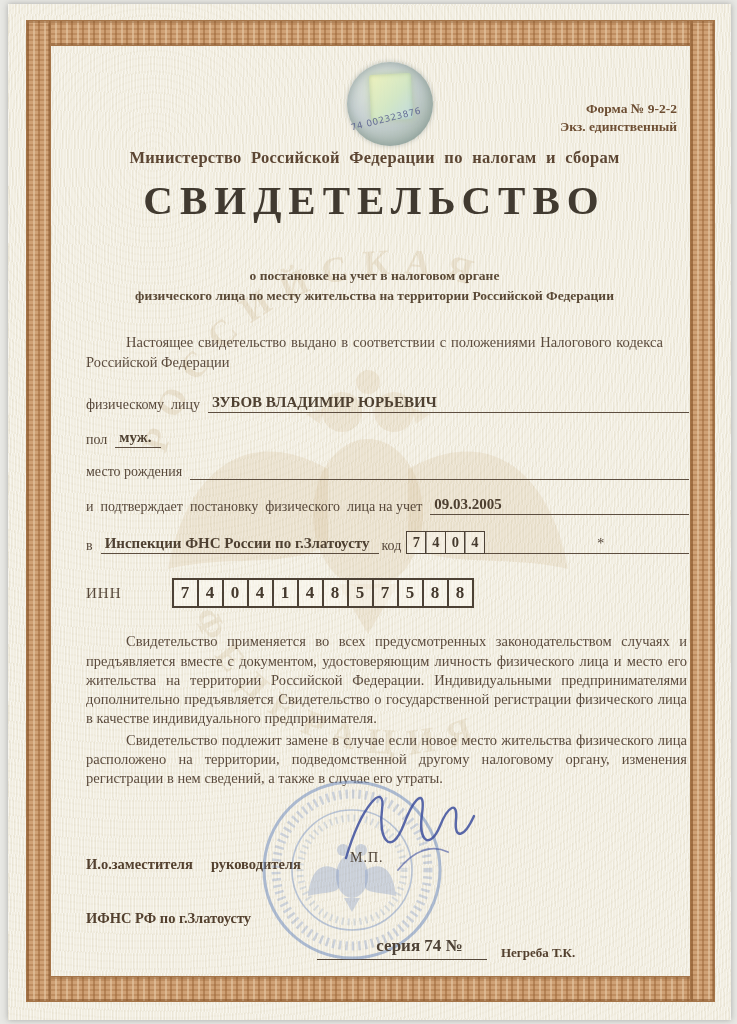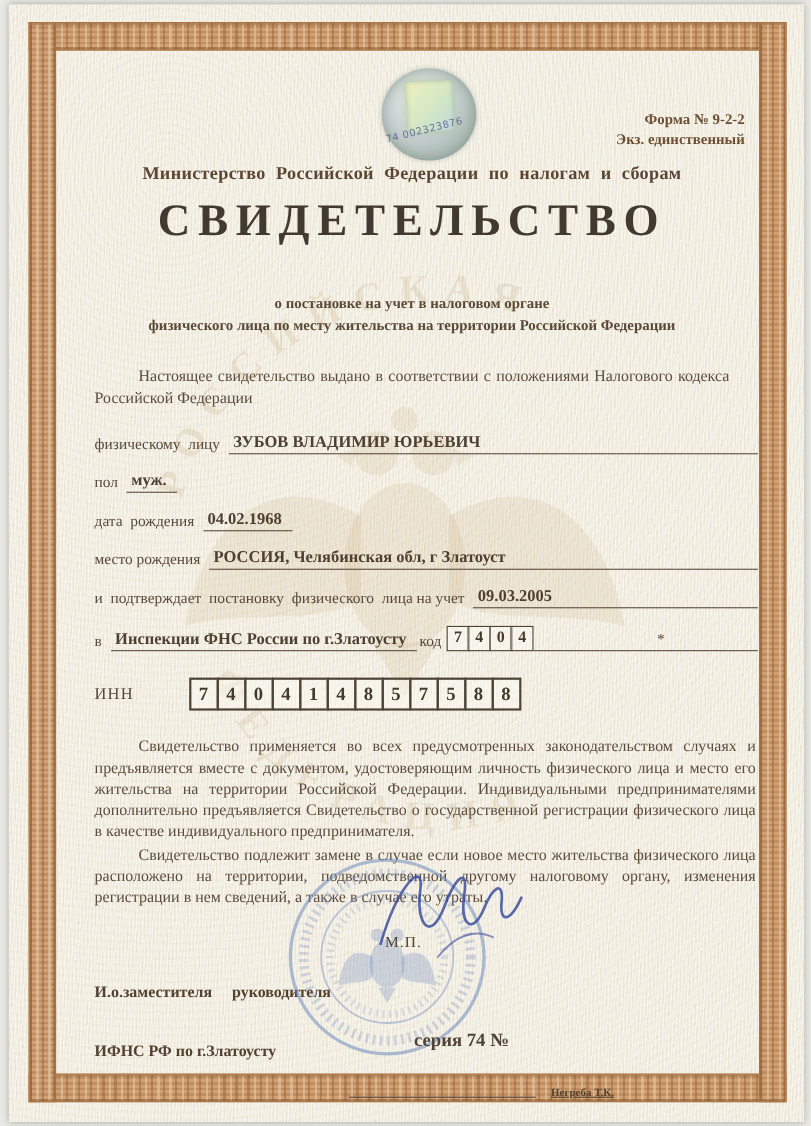--- a/index.html
+++ b/index.html
@@ -93,21 +93,21 @@
   .r-inn .lbl{font-size:15px;letter-spacing:1px;padding-right:52px;}
 
   .body-p{margin:0 2px 0 26px;text-align:justify;font-size:14.5px;line-height:1.33;
     color:#5b4b3d;text-indent:40px;}
   .body-p.first{margin-top:24px;}
   .body-p.second{margin-top:2px;}
 
   .sig{display:flex;align-items:flex-end;margin:30px 8px 0 26px;}
   .sig-left{font-weight:bold;font-size:14.5px;color:#53402e;line-height:1.25;white-space:pre;}
   .sig-line{width:170px;border-bottom:1.5px solid #55473a;margin:0 14px 4px 16px;}
-  .sig-name{font-weight:bold;font-size:10px;color:#53402e;padding-bottom:3px;white-space:nowrap;text-decoration:underline;}
+  .sig-name{font-weight:bold;font-size:13px;color:#53402e;padding-bottom:3px;white-space:nowrap;}
   .mp{position:absolute;left:290px;top:802px;font-size:14px;color:#4f4336;letter-spacing:1px;}
 
   .stamp{position:absolute;left:192px;top:722px;}
   .signature-ink{position:absolute;left:268px;top:726px;}
 
   .serial{position:absolute;left:0;right:0;top:888px;display:flex;justify-content:center;
     align-items:baseline;padding-left:90px;}
   .serial-lbl{font-weight:bold;font-size:17px;color:#4e4236;}
   .serial-num{font-family:"DejaVu Sans Mono",monospace;font-size:24px;color:#56544e;
     letter-spacing:3px;}
@@ -172,28 +172,23 @@
       <span class="lbl">физическому  лицу</span>
       <span class="val">ЗУБОВ ВЛАДИМИР ЮРЬЕВИЧ</span>
       <span class="fill"></span>
     </div>
 
     <div class="row r-sex">
       <span class="lbl">пол</span>
       <span class="val">муж.</span>
     </div>
 
-    <div class="row r-bdate">
-      <span class="lbl">дата  рождения</span>
-      <span class="val">04.02.1968</span>
-    </div>
 
     <div class="row r-bplace">
       <span class="lbl">место рождения</span>
-      <span class="val">РОССИЯ, Челябинская обл, г Златоуст</span>
       <span class="fill"></span>
     </div>
 
     <div class="row r-reg">
       <span class="lbl">и  подтверждает  постановку  физического  лица на учет</span>
       <span class="val">09.03.2005</span>
       <span class="fill"></span>
     </div>
 
     <div class="row r-auth">

